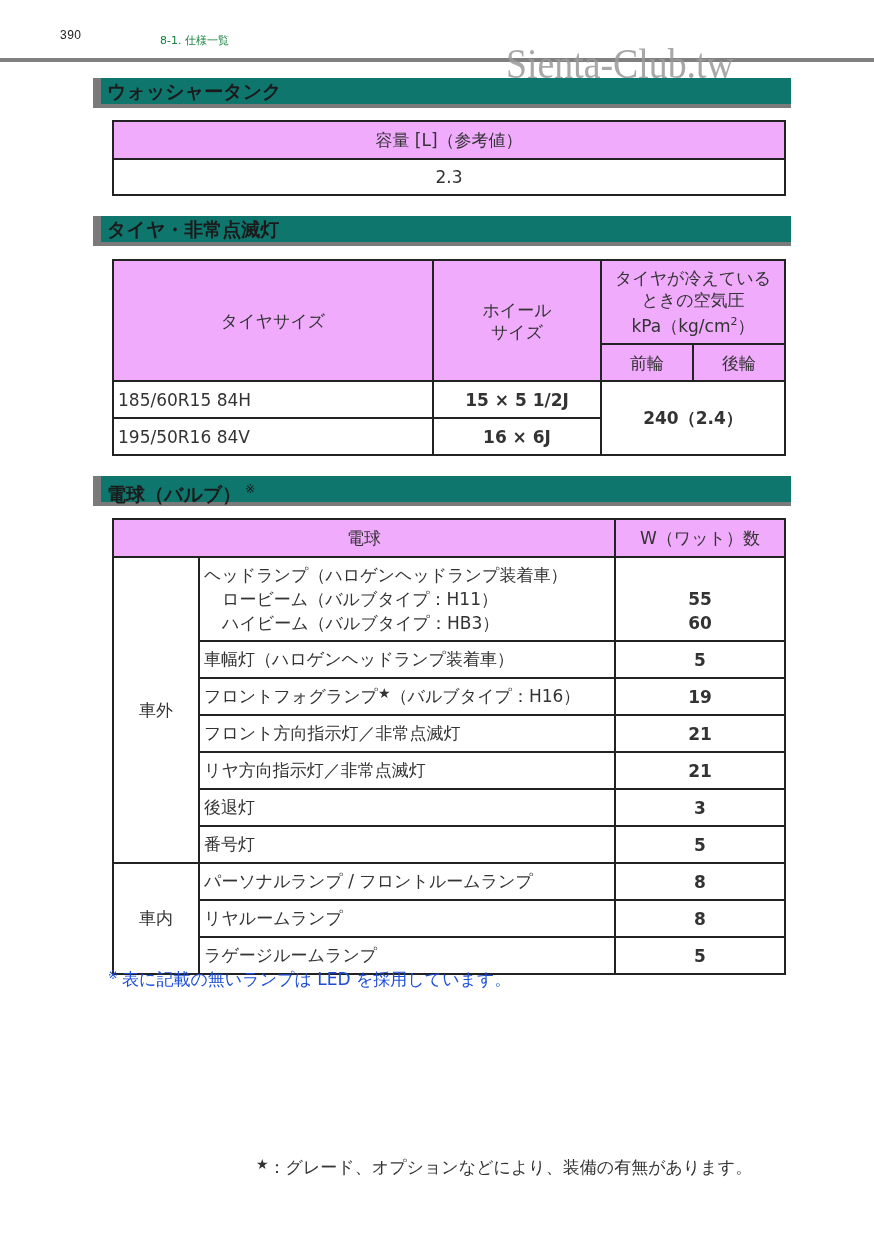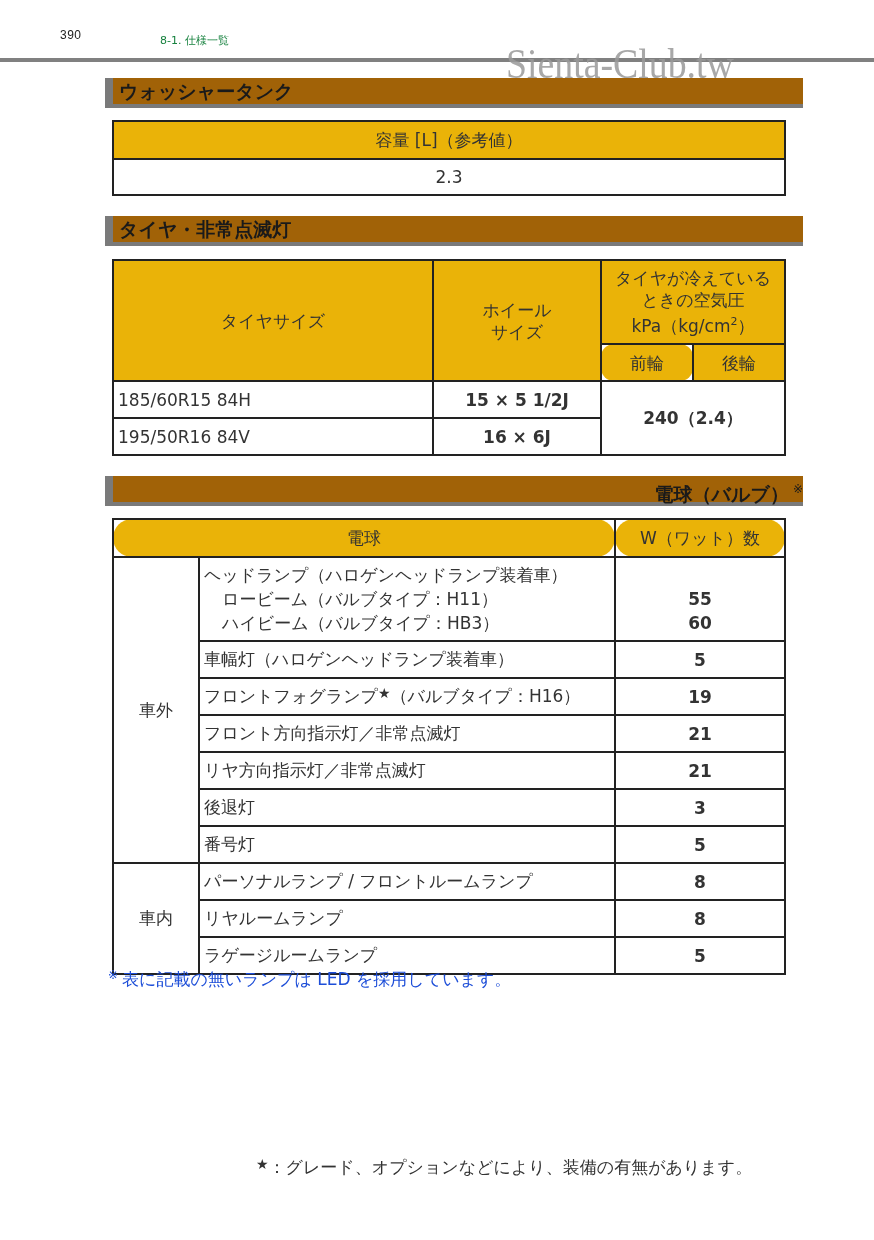--- a/index.html
+++ b/index.html
@@ -16,38 +16,38 @@
   }
   .header-rule {
     position:absolute; left:0; top:58px; width:874px; height:4px; background:#808080;
   }
   .watermark {
     position:absolute; left:506px; top:40px; font-family:"Liberation Serif", serif;
     font-size:42px; color:#9a9a9a; letter-spacing:0px; opacity:0.85; white-space:nowrap;
     transform:scaleX(0.9); transform-origin:left top;
   }
   .section-head {
-    position:absolute; left:105px; width:698px; height:30px; background:#a16207;
+    position:absolute; left:93px; width:698px; height:30px; background:#0f766e;
     border-left:8px solid #7a7a7a; border-bottom:4px solid #7a7a7a; box-sizing:border-box;
     font-size:19px; font-weight:bold; color:#1a1a1a; padding-left:6px; line-height:26px;
   }
   .section-head sup { font-size:12px; font-weight:normal; vertical-align:8px; margin-left:4px; }
   table { border-collapse:collapse; position:absolute; font-size:17px; color:#333; }
   td, th { border:2px solid #222; font-weight:normal; }
-  th { background:#eab308; }
+  th { background:#f0abfc; }
   .t1 { left:112px; top:120px; width:674px; }
   .t1 th { height:34px; text-align:center; }
   .t1 td { height:32px; text-align:center; }
   .t2 { left:112px; top:259px; width:674px; }
   .t2 th { text-align:center; line-height:22px; }
   .t2 td { height:33px; }
   .left { text-align:left; padding-left:4px; }
   .center { text-align:center;font-weight:bold; }
   .t3 { left:112px; top:518px; width:674px; }
-  .t3 th { height:34px; text-align:center;border-radius:19px; }
+  .t3 th { height:34px; text-align:center; }
   .t3 td { height:33px; }
   .t3 td.multi { line-height:24px; padding:2px 4px; }
   .indent { padding-left:18px; display:block; }
   .grp { text-align:center; width:82px; }
   .note {
     position:absolute; left:108px; top:968px; font-size:17px; color:#1d4ed8;
   }
   .note sup { font-size:12px; vertical-align:6px; margin-right:4px; }
   .footnote {
     position:absolute; left:256px; top:1156px; font-size:17px; color:#333;
@@ -87,36 +87,36 @@
       <span>ホイール</span><br>
       <span>サイズ</span>
     </th>
     <th colspan="2" style="height:80px;">
       <span>タイヤが冷えている</span><br>
       <span>ときの空気圧</span><br>
       <span>kPa（kg/cm</span><sup style="font-size:11px;">2</sup><span>）</span>
     </th>
   </tr>
   <tr>
-    <th style="height:33px;border-radius:13px;">前輪</th>
+    <th style="height:33px;">前輪</th>
     <th>後輪</th>
   </tr>
   <tr>
     <td class="left">185/60R15 84H</td>
     <td class="center">15 × 5 1/2J</td>
     <td class="center" colspan="2" rowspan="2">240（2.4）</td>
   </tr>
   <tr>
     <td class="left">195/50R16 84V</td>
     <td class="center">16 × 6J</td>
   </tr>
 </tbody>
   </table>
 
-<div class="section-head" style="top:476px;text-align:right;">
+<div class="section-head" style="top:476px;">
   <span>電球（バルブ）</span><sup>※</sup>
 </div>
 <table class="t3">
   <tbody>
       <tr>
     <th colspan="2">電球</th>
     <th style="width:166px;">W（ワット）数</th>
   </tr>
   <tr>
     <td class="grp" rowspan="7">車外</td>

